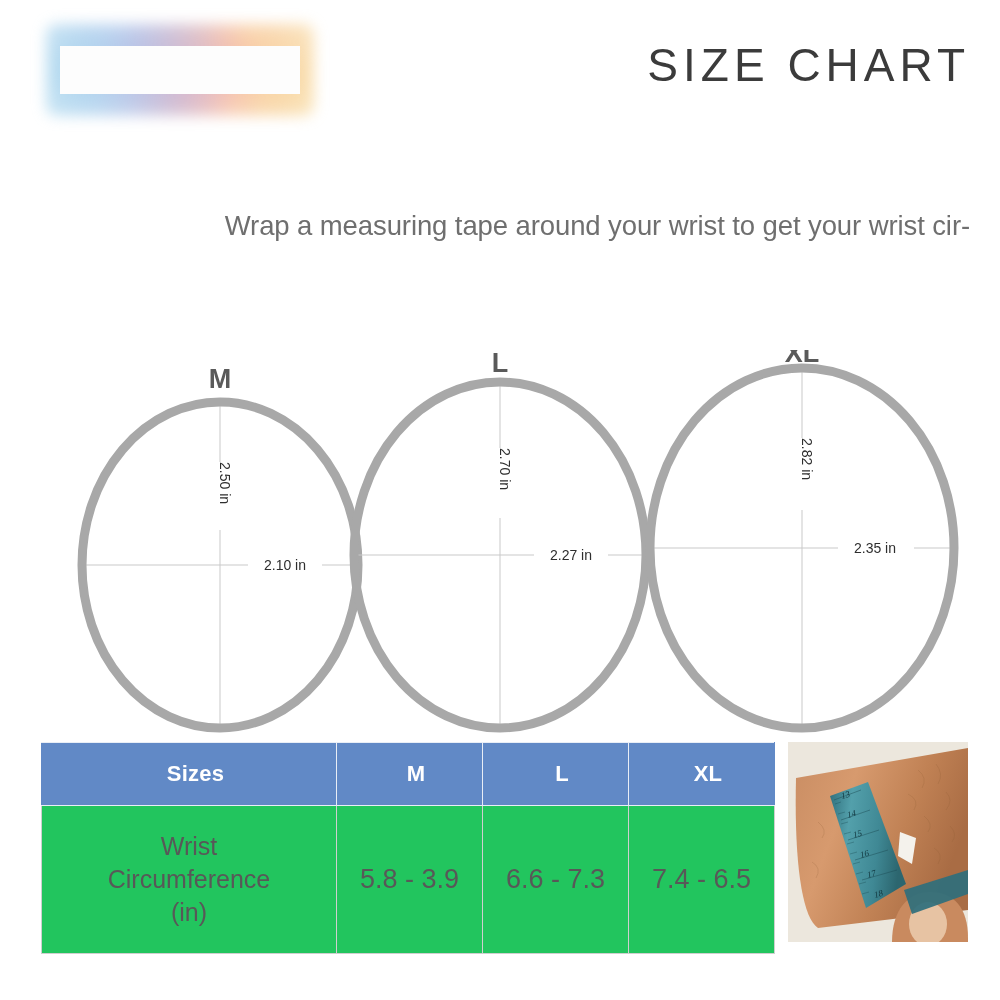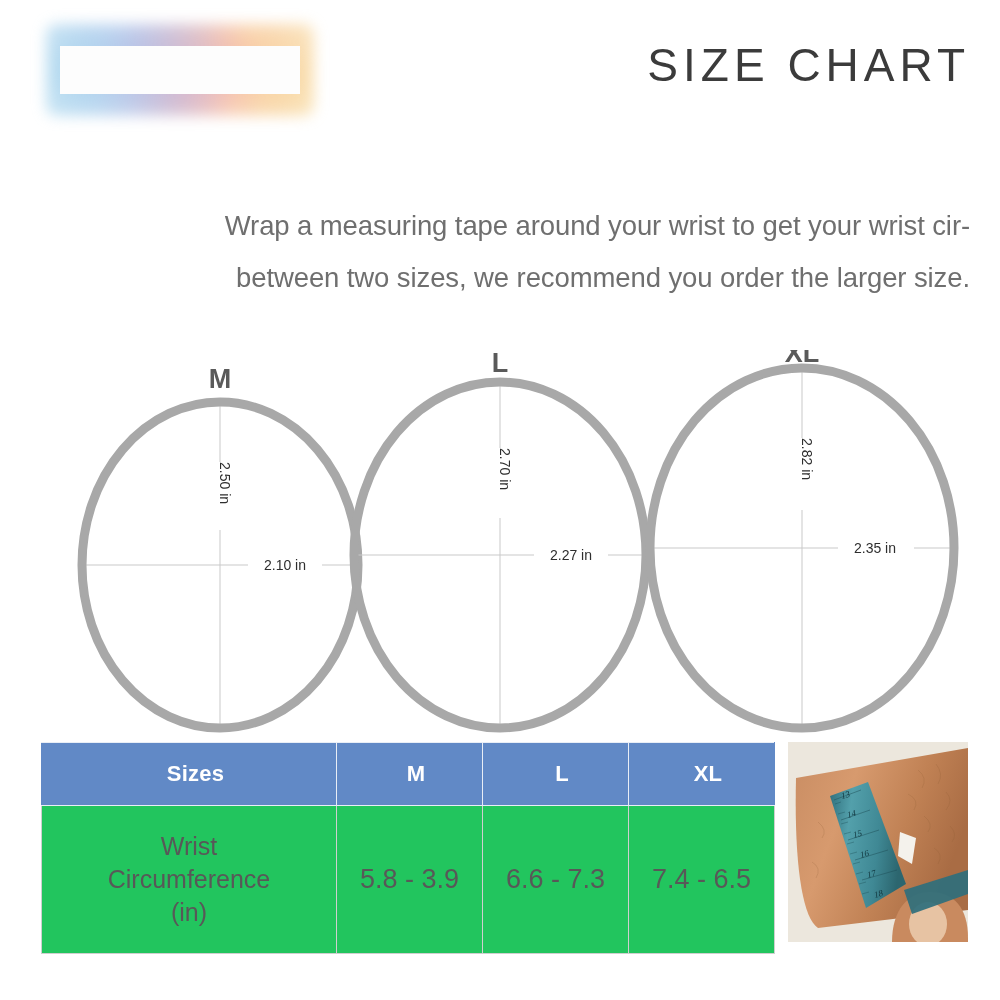--- a/index.html
+++ b/index.html
@@ -206,21 +206,20 @@
     <div class="logo-box">
       <span class="logo-text">MESMERIZE</span>
     </div>
   </div>
 
   <div class="size-chart-title">SIZE CHART</div>
 
 
   <div class="paragraph">
     <span class="pline l1">Wrap a measuring tape around your wrist to get your wrist cir-</span>
-    <span class="pline l3">between two sizes, we recommend you order the larger size.</span>
   </div>
 
   <div class="ovals">
     <svg width="1000" height="395" viewBox="0 0 1000 395" xmlns="http://www.w3.org/2000/svg">
 
       <g>
         <line class="cross-line" x1="62" y1="215" x2="232" y2="215"></line>
         <line class="cross-line" x1="306" y1="215" x2="345" y2="215"></line>
         <line class="cross-line" x1="204" y1="50" x2="204" y2="112"></line>
         <line class="cross-line" x1="204" y1="180" x2="204" y2="378"></line>

